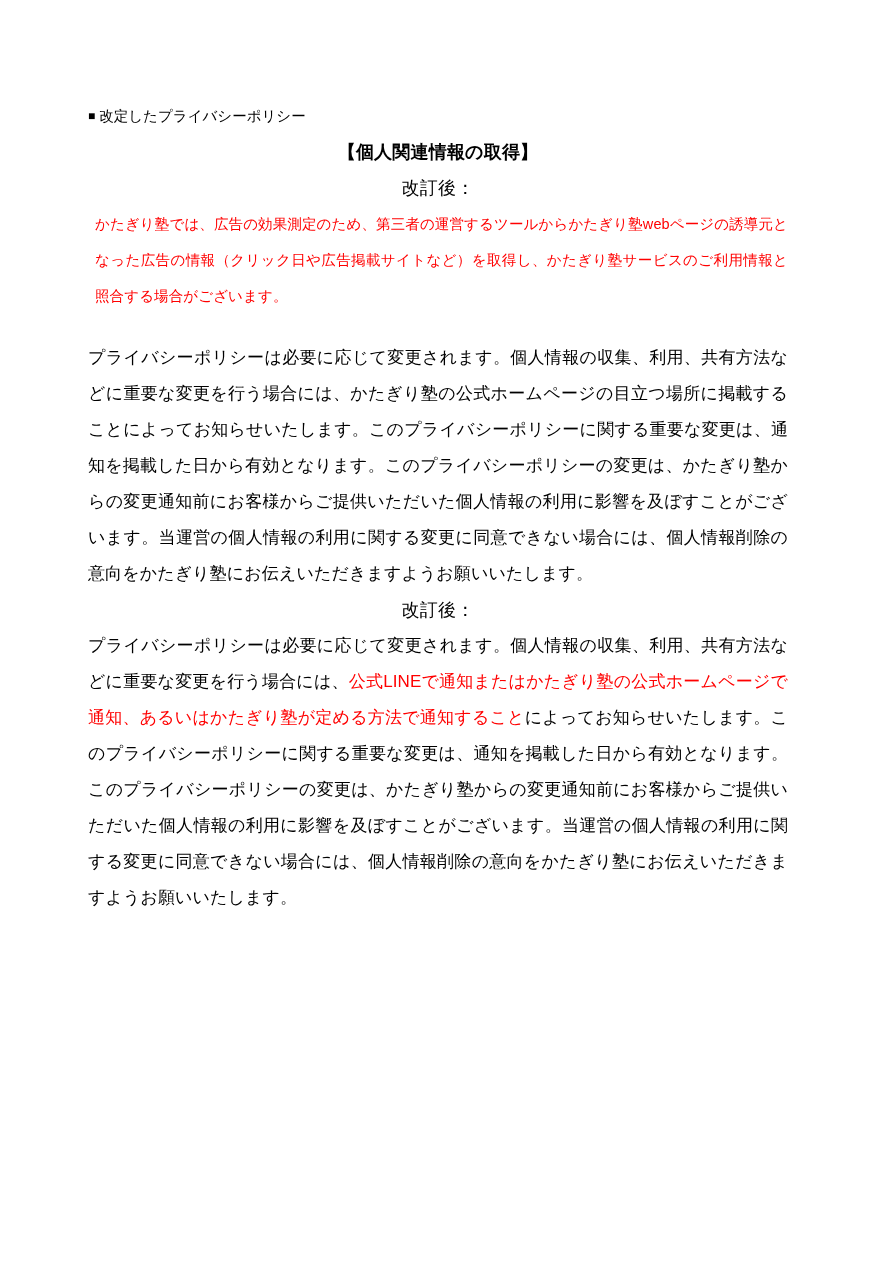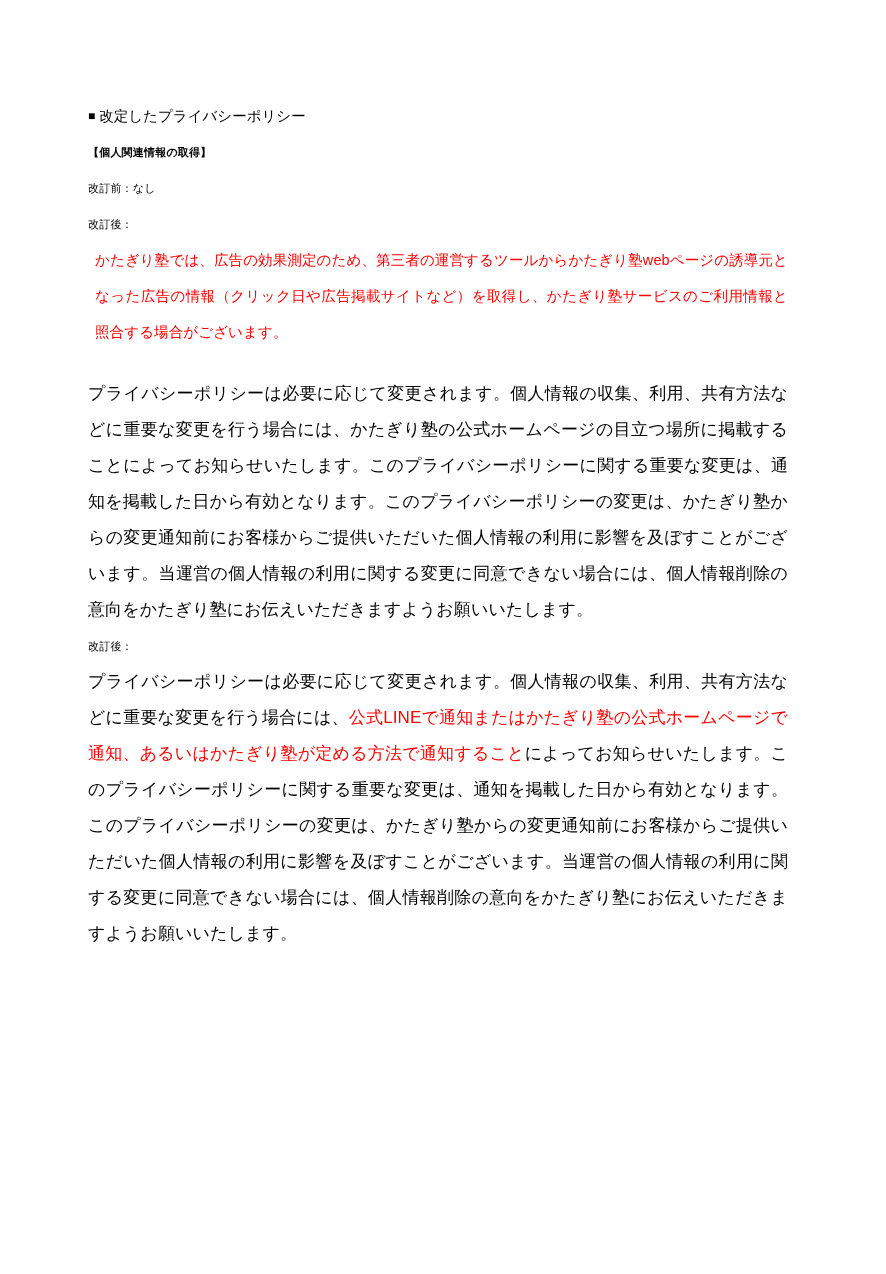--- a/index.html
+++ b/index.html
@@ -23,24 +23,25 @@
     height: 1136px;
     background: #ffffff;
   }
   .content {
     position: absolute;
     left: 88px;
     top: 98px;
     width: 700px;
   }
   .line {
-    font-size: 11px;
+    font-size: 18px;
     line-height: 36px;
     letter-spacing: 0.2px;
     white-space: pre-wrap;
+    text-align: center;
   }
   .para {
     font-size: 17px;
     line-height: 36px;
     letter-spacing: 0.1px;
     text-align: justify;
     text-justify: inter-character;
   }
   .bold {
     font-weight: bold;
@@ -74,21 +75,20 @@
 <div class="page">
   <div class="content">
 
     <div class="heading-sq">
       <span class="sq">■</span>
       <span>改定したプライバシーポリシー</span>
     </div>
 
     <div class="line bold">【個人関連情報の取得】</div>
 
-    <div class="line">改訂前：なし</div>
 
     <div class="line">改訂後：</div>
 
     <div class="redpara">かたぎり塾では、広告の効果測定のため、第三者の運営するツールからかたぎり塾webページの誘導元となった広告の情報（クリック日や広告掲載サイトなど）を取得し、かたぎり塾サービスのご利用情報と照合する場合がございます。</div>
 
     <div class="spacer-md"></div>
 
 
 
     <div class="para">プライバシーポリシーは必要に応じて変更されます。個人情報の収集、利用、共有方法などに重要な変更を行う場合には、かたぎり塾の公式ホームページの目立つ場所に掲載することによってお知らせいたします。このプライバシーポリシーに関する重要な変更は、通知を掲載した日から有効となります。このプライバシーポリシーの変更は、かたぎり塾からの変更通知前にお客様からご提供いただいた個人情報の利用に影響を及ぼすことがございます。当運営の個人情報の利用に関する変更に同意できない場合には、個人情報削除の意向をかたぎり塾にお伝えいただきますようお願いいたします。</div>

